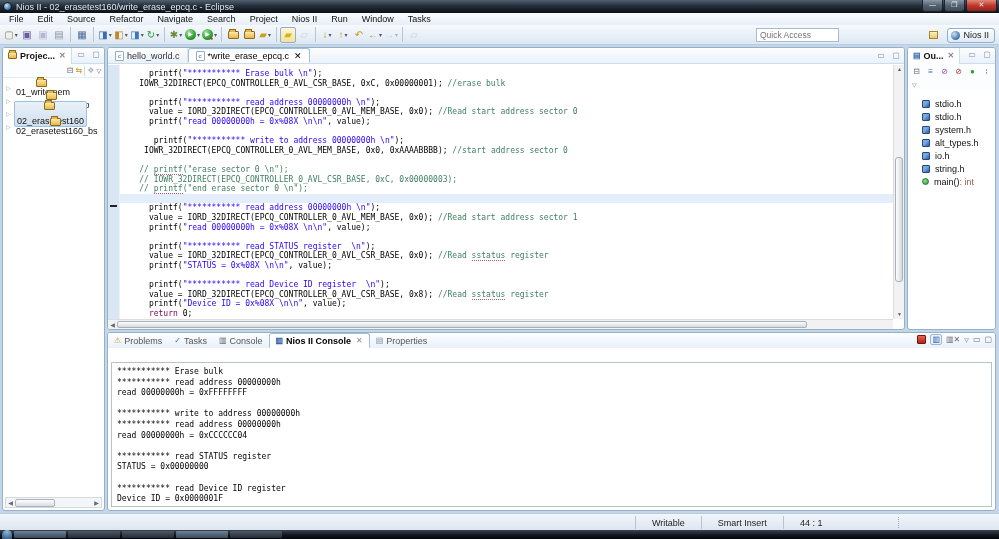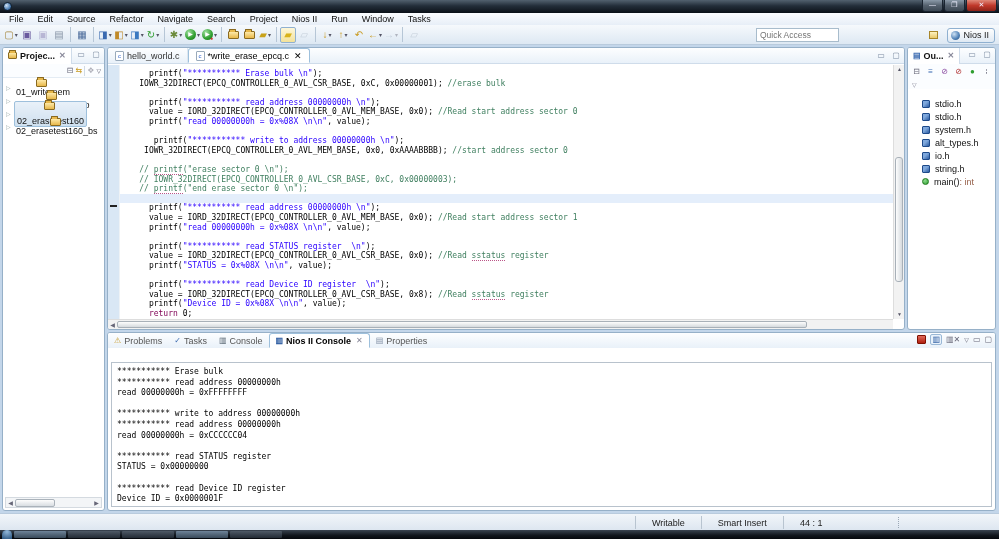--- a/index.html
+++ b/index.html
@@ -156,20 +156,21 @@
   .tb-item { width:52px; height:7px; border-radius:1px; background:linear-gradient(#56616e,#2a333e); opacity:.8; }
   .tb-item.lit { background:linear-gradient(#7e96ad,#45596c); }
   .tb-orb { position:absolute; left:2px; bottom:0; width:10px; height:9px; border-radius:50% 50% 0 0;
     background:radial-gradient(circle at 50% 20%, #9ec6ea, #2a5a8a); opacity:.9; }
 </style>
 </head>
 <body>
 
 <div class="titlebar">
   <span class="app-ico"></span>
+  <span>Nios II - 02_erasetest160/write_erase_epcq.c - Eclipse</span>
   <div class="win-btns">
     <div class="win-btn">—</div>
     <div class="win-btn">❐</div>
     <div class="win-btn close">✕</div>
   </div>
 </div>
 
 <div class="menubar" id="menubar">
     <div class="menu-item">File</div>
     <div class="menu-item">Edit</div>

